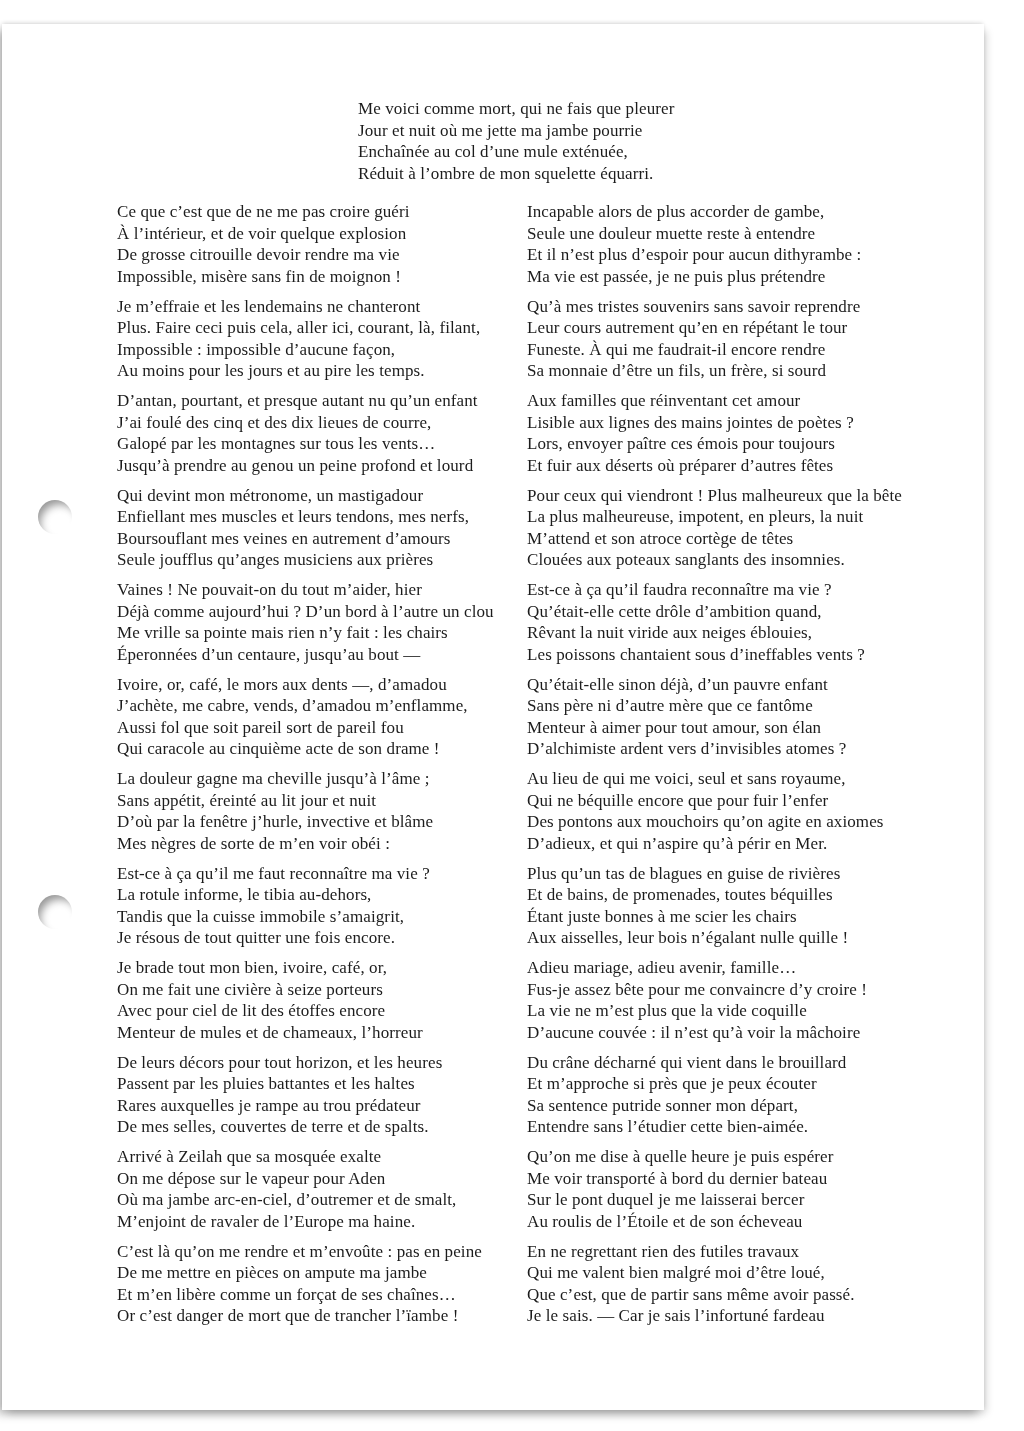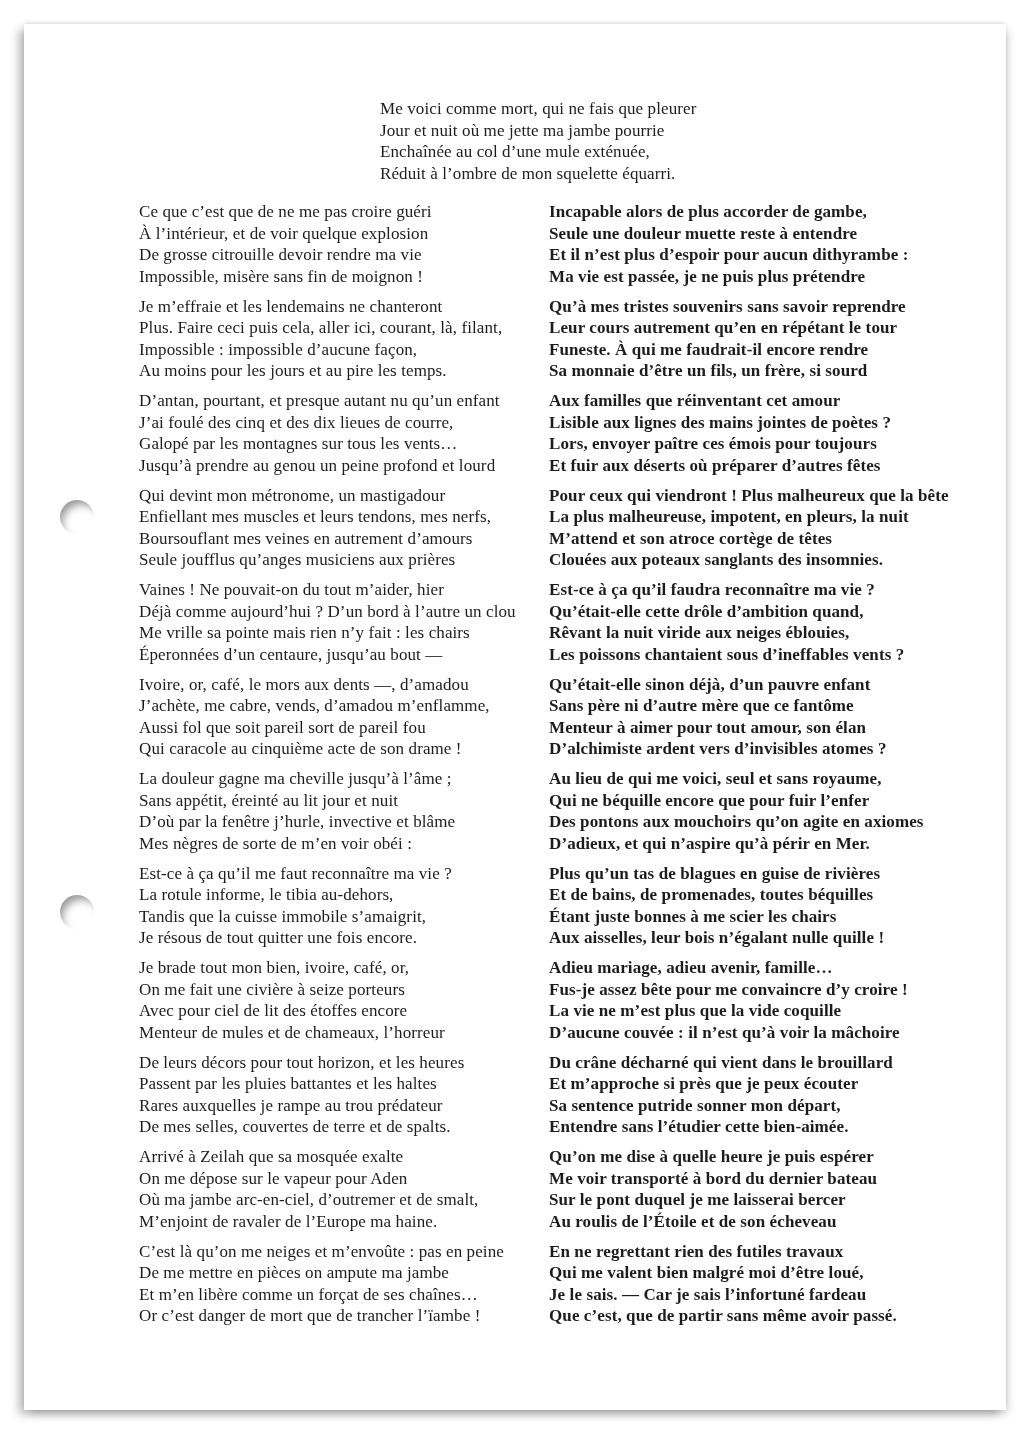--- a/index.html
+++ b/index.html
@@ -12,21 +12,21 @@
     font-family: "Liberation Serif", serif;
   }
   .canvas {
     position: relative;
     width: 1024px;
     height: 1431px;
     background: #ffffff;
   }
   .sheet {
     position: absolute;
-    left: 24px;
+    left: 2px;
     top: 24px;
     width: 982px;
     height: 1386px;
     background: #ffffff;
     box-shadow:
       -6px 5px 9px -1px rgba(0,0,0,0.28),
       4px 5px 8px -2px rgba(0,0,0,0.18),
       0 -2px 4px -1px rgba(0,0,0,0.14);
   }
   .hole {
@@ -50,21 +50,21 @@
     position: absolute;
     left: 356px;
     top: 74px;
   }
   .col {
     position: absolute;
     top: 177px;
     width: 410px;
   }
   .col-left  { left: 115px; }
-  .col-right { left: 525px; font-weight: bold; }
+  .col-right { left: 525px; }
   .stanza { margin: 0 0 8.5px 0; }
   .line { height: 21.5px; }
 </style>
 </head>
 <body>
 
 <div class="canvas">
   <div class="sheet">
     <div class="hole hole-top"></div>
     <div class="hole hole-bottom"></div>
@@ -139,21 +139,21 @@
           <div class="line">Rares auxquelles je rampe au trou prédateur</div>
           <div class="line">De mes selles, couvertes de terre et de spalts.</div>
         </div>
         <div class="stanza">
           <div class="line">Arrivé à Zeilah que sa mosquée exalte</div>
           <div class="line">On me dépose sur le vapeur pour Aden</div>
           <div class="line">Où ma jambe arc-en-ciel, d’outremer et de smalt,</div>
           <div class="line">M’enjoint de ravaler de l’Europe ma haine.</div>
         </div>
         <div class="stanza">
-          <div class="line">C’est là qu’on me neiges et m’envoûte : pas en peine</div>
+          <div class="line">C’est là qu’on me rendre et m’envoûte : pas en peine</div>
           <div class="line">De me mettre en pièces on ampute ma jambe</div>
           <div class="line">Et m’en libère comme un forçat de ses chaînes…</div>
           <div class="line">Or c’est danger de mort que de trancher l’ïambe !</div>
         </div>
       </div>
 
     <div class="col col-right poemtext">
         <div class="stanza">
           <div class="line">Incapable alors de plus accorder de gambe,</div>
           <div class="line">Seule une douleur muette reste à entendre</div>
@@ -216,18 +216,18 @@
         </div>
         <div class="stanza">
           <div class="line">Qu’on me dise à quelle heure je puis espérer</div>
           <div class="line">Me voir transporté à bord du dernier bateau</div>
           <div class="line">Sur le pont duquel je me laisserai bercer</div>
           <div class="line">Au roulis de l’Étoile et de son écheveau</div>
         </div>
         <div class="stanza">
           <div class="line">En ne regrettant rien des futiles travaux</div>
           <div class="line">Qui me valent bien malgré moi d’être loué,</div>
+          <div class="line">Que c’est, que de partir sans même avoir passé.</div>
           <div class="line">Je le sais. — Car je sais l’infortuné fardeau</div>
-          <div class="line">Que c’est, que de partir sans même avoir passé.</div>
         </div>
       </div>
   </div>
 </div>
 
 </body></html>

